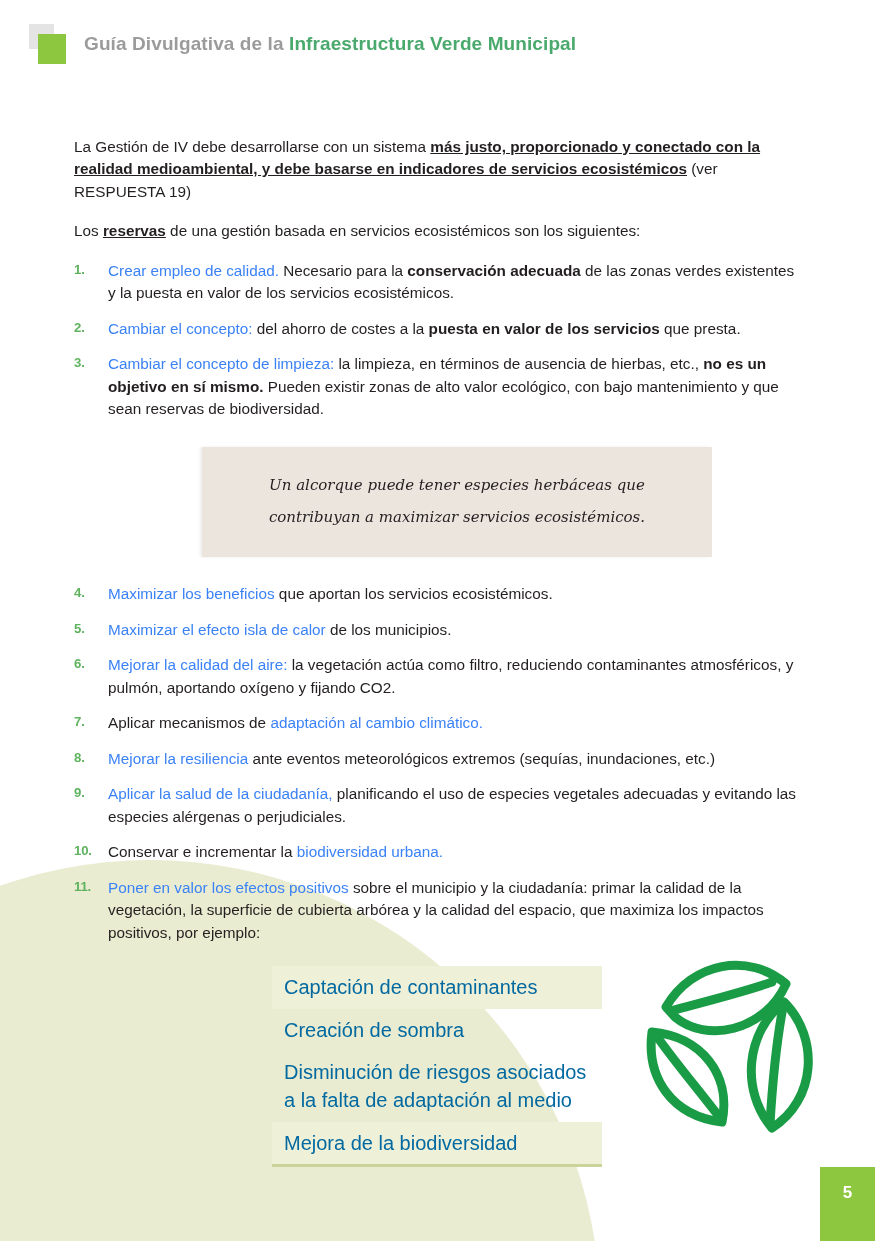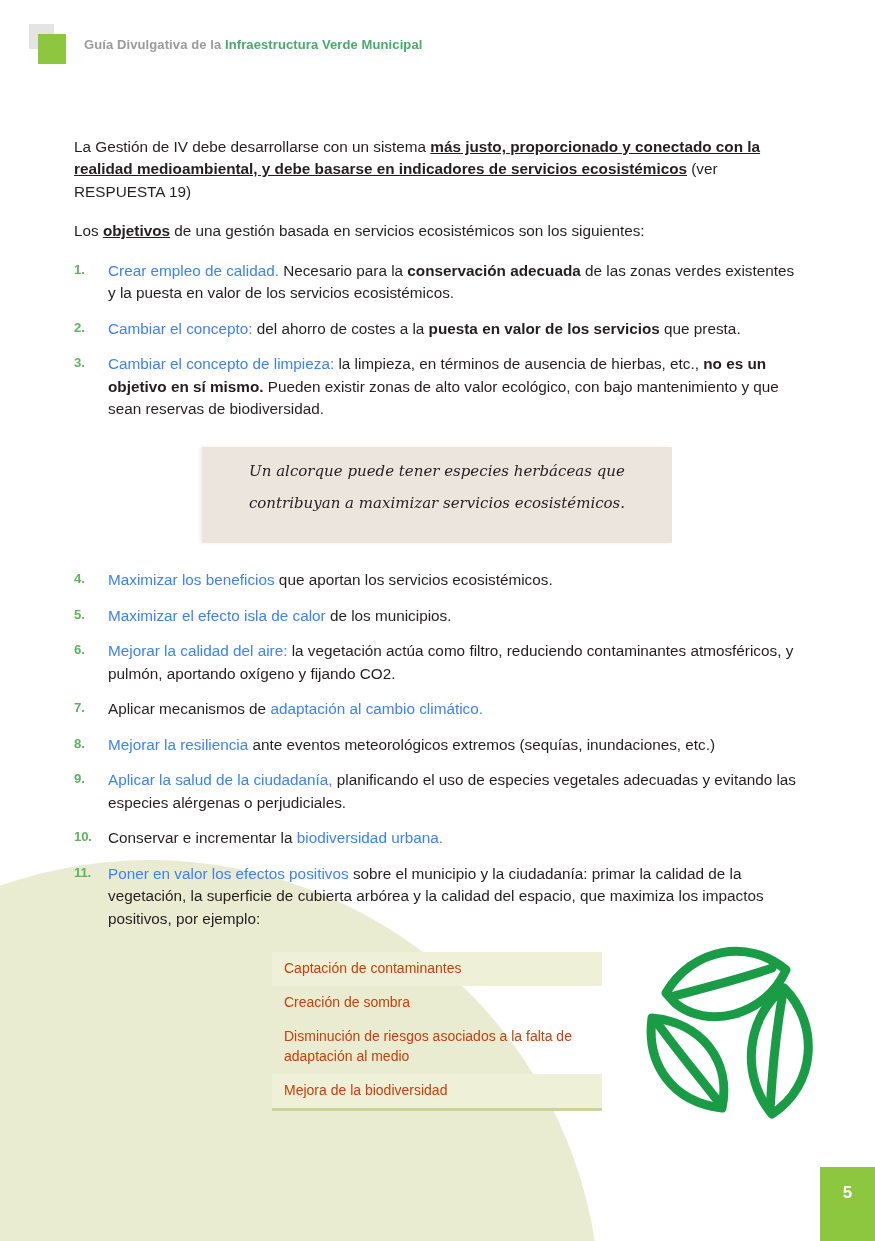--- a/index.html
+++ b/index.html
@@ -54,21 +54,21 @@
     background: #e4e4e4;
   }
   .logo-front {
     position: absolute;
     left: 9px; top: 10px;
     width: 28px; height: 30px;
     background: #8dc63f;
   }
   .header-title {
     margin-left: 13px;
-    font-size: 13px;
+    font-size: 19px;
     letter-spacing: .1px;
     white-space: nowrap;
   }
   .header-title .t-light { color: #9b9b9b; font-weight: 700; }
   .header-title .t-green { color: #4aa96c; font-weight: 700; }
 
   
   .content {
     position: absolute;
     left: 74px;
@@ -105,24 +105,24 @@
     font-weight: 700;
     font-size: 13.2px;
     letter-spacing: -0.2px;
   }
   .g  { color: #3b82f6; font-weight: 400; }
   .bk { color: #231f20; font-weight: 700; }
 
   
   .quote-box {
     margin: 26px 0 26px 128px;
-    width: 470px;
+    width: 510px;
     box-sizing: border-box;
     background: #ece5de;
-    padding: 8px 34px 24px 34px;
+    padding: 22px 34px 24px 34px;
     box-shadow: -2px 0 3px rgba(0,0,0,0.07);
     text-align: center;
   }
   .quote-line {
     font-family: "DejaVu Serif", serif;
     font-style: italic;
     font-size: 15px;
     line-height: 2.15;
     color: #231f20;
   }
@@ -134,23 +134,23 @@
     display: flex;
     align-items: flex-start;
   }
   .benefit-table {
     margin-left: 198px;
     width: 330px;
     border-bottom: 3px solid #c9d39a;
     flex: none;
   }
   .benefit-row {
-    font-size: 14px;
+    font-size: 20px;
     line-height: 1.42;
-    color: #c2410c;
+    color: #0369a1;
     padding: 7px 12px 7px 12px;
     background: transparent;
   }
   .benefit-row.striped { background: #eef0d7; }
 
   .leaf-logo {
     margin-left: 42px;
     margin-top: -22px;
     flex: none;
   }
@@ -187,21 +187,21 @@
   </div>
   <div class="header-title">
     <span class="t-light">Guía Divulgativa de la </span><span class="t-green">Infraestructura Verde Municipal</span>
   </div>
 </div>
 
 <div class="content">
 
   <p class="para"><span>La Gestión de IV debe desarrollarse con un sistema </span><b>más justo, proporcionado y conectado con la realidad medioambiental, y debe basarse en indicadores de servicios ecosistémicos</b><span> (ver RESPUESTA 19)</span></p>
 
-  <p class="para"><span>Los </span><b>objetivos</b><span> de una gestión basada en servicios ecosistémicos son los siguientes:</span></p>
+  <p class="para"><span>Los </span><b>reservas</b><span> de una gestión basada en servicios ecosistémicos son los siguientes:</span></p>
 
   <ul class="num-list">
     <li class="num-item">
       <span class="num">1.</span><span class="g">Crear empleo de calidad.</span><span> Necesario para la </span><span class="bk">conservación adecuada</span><span> de las zonas verdes existentes y la puesta en valor de los servicios ecosistémicos.</span>
     </li>
     <li class="num-item">
       <span class="num">2.</span><span class="g">Cambiar el concepto:</span><span> del ahorro de costes a la </span><span class="bk">puesta en valor de los servicios</span><span> que presta.</span>
     </li>
     <li class="num-item">
       <span class="num">3.</span><span class="g">Cambiar el concepto de limpieza:</span><span> la limpieza, en términos de ausencia de hierbas, etc., </span><span class="bk">no es un objetivo en sí mismo.</span><span> Pueden existir zonas de alto valor ecológico, con bajo mantenimiento y que sean reservas de biodiversidad.</span>

